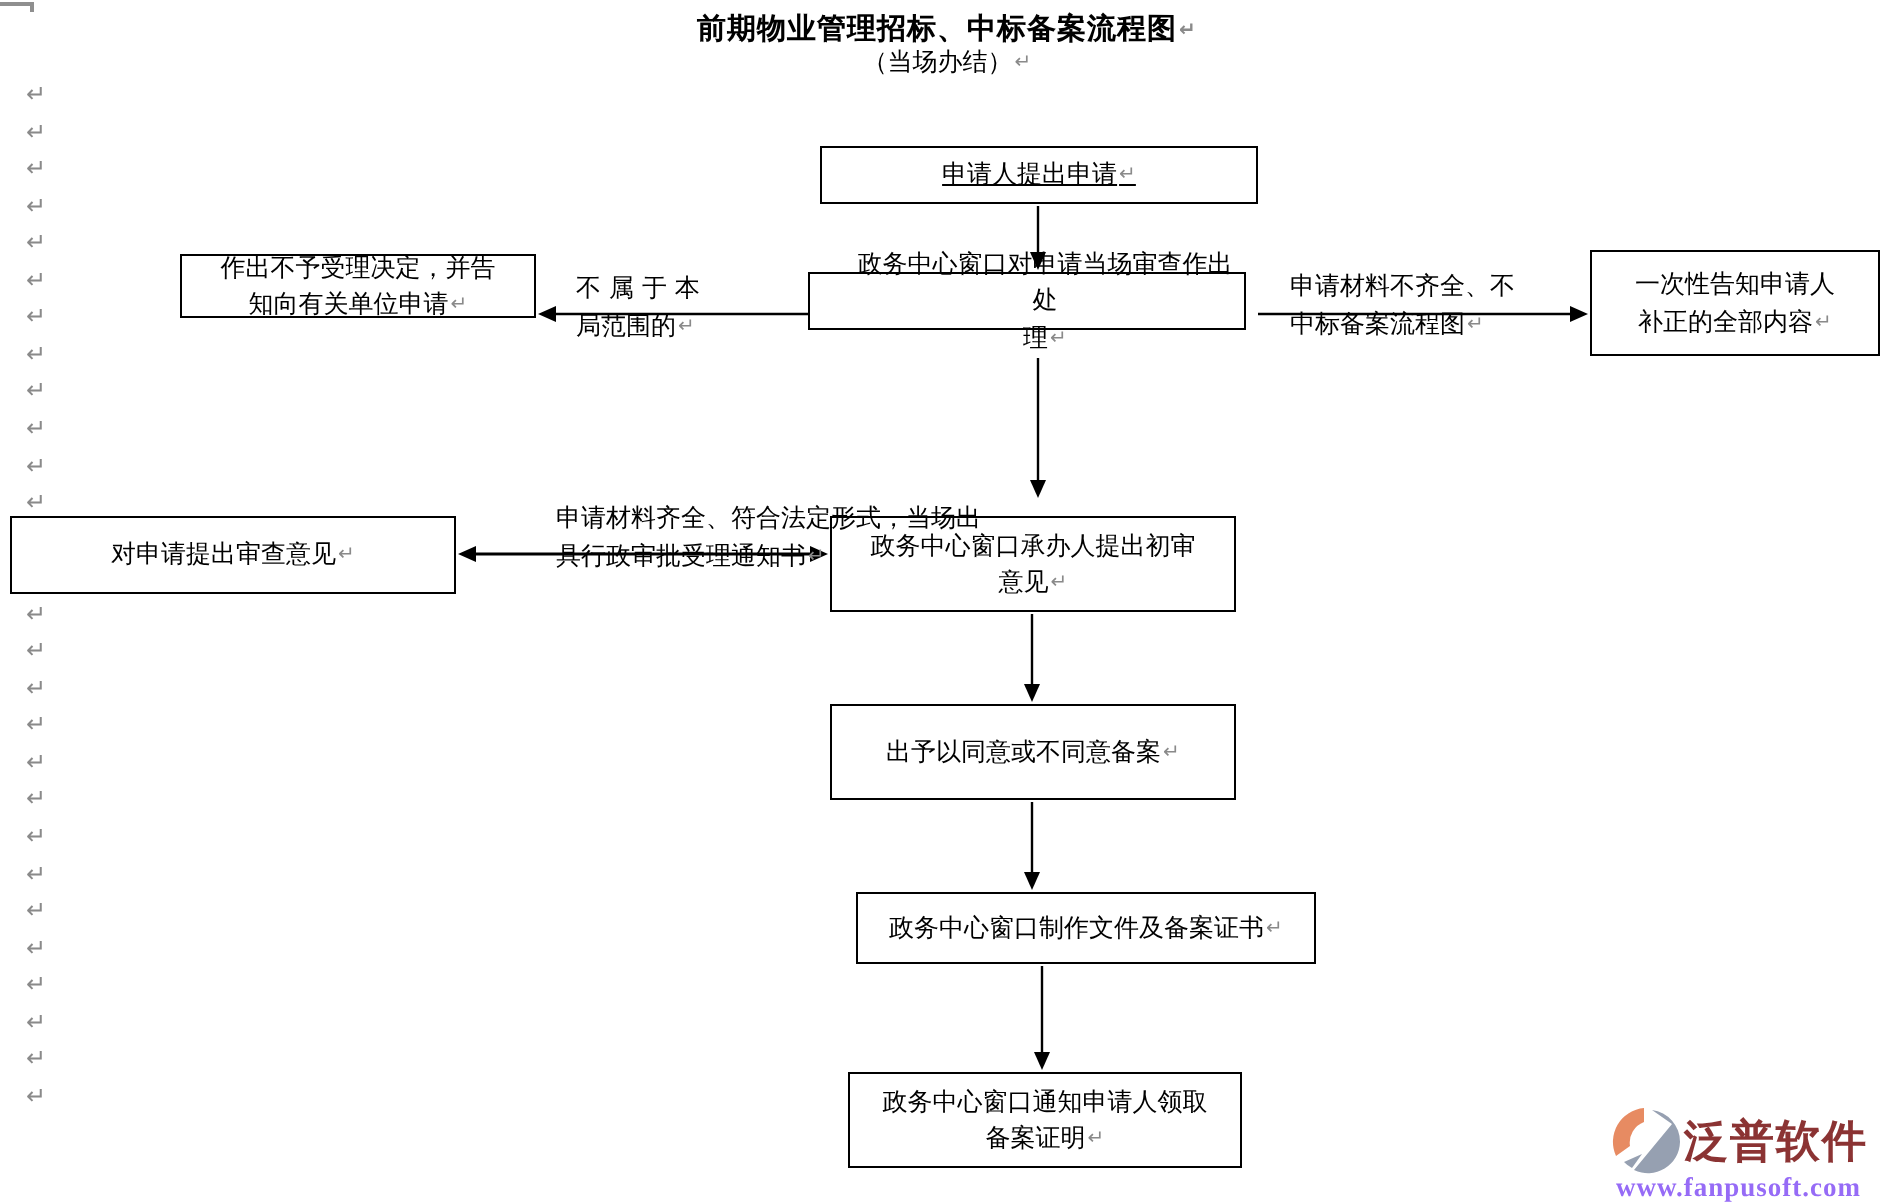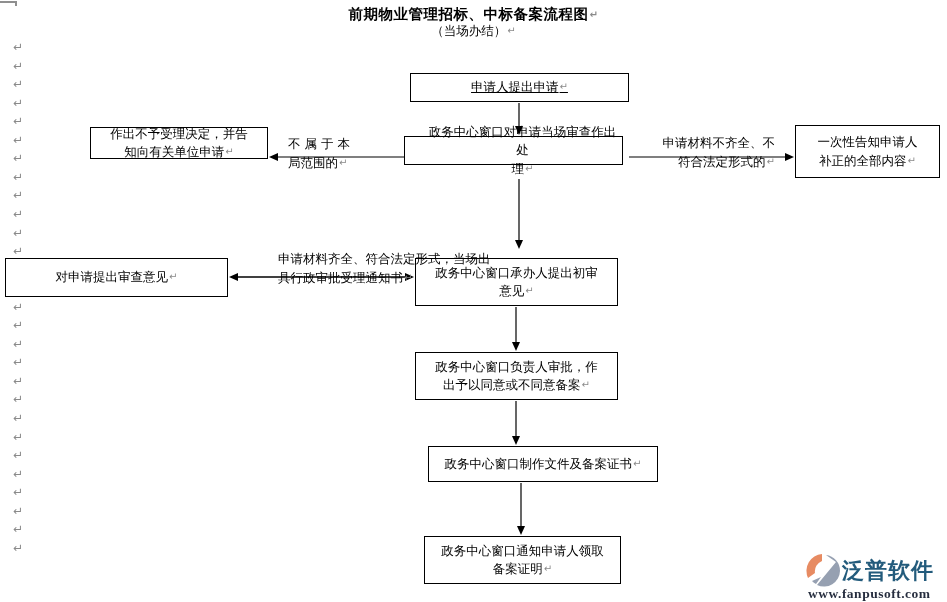--- a/index.html
+++ b/index.html
@@ -24,26 +24,26 @@
   .flabel{position:absolute;font-size:12.5px;line-height:1.5;margin-top:39px;}
   .flabel .line{display:block;}
   .pmark{color:#8a8a8a;font-size:10px;margin-left:1px;vertical-align:1px;}
   .margin-mark{position:absolute;left:13px;color:#8a8a8a;font-size:12px;line-height:1;}
   .arrow-layer{position:absolute;left:0;top:0;width:947px;height:602px;pointer-events:none;}
   .corner-mark-h{position:absolute;left:0;top:1px;width:17px;height:2px;background:#8f8f8f;}
   .corner-mark-v{position:absolute;left:15px;top:1px;width:2px;height:5px;background:#8f8f8f;}
   .watermark{position:absolute;left:806px;top:553px;width:141px;opacity:0.9;}
   .wm-row{display:flex;align-items:center;}
   .wm-brand{
-    font-size:22px;font-weight:bold;color:#0c4a6e;letter-spacing:1px;
+    font-size:22px;font-weight:bold;color:#7f1d1d;letter-spacing:1px;
     font-family:"DejaVu Sans",sans-serif;white-space:nowrap;
   }
   .wm-url{
     font-family:"Liberation Serif","DejaVu Serif",serif;font-weight:bold;
-    font-size:13.5px;color:#0f172a;letter-spacing:0.5px;margin-top:-3px;text-align:left;
+    font-size:13.5px;color:#8b5cf6;letter-spacing:0.5px;margin-top:-3px;text-align:left;
     padding-left:2px;white-space:nowrap;
   }
 </style>
 </head>
 <body>
 
 <div class="canvas">
 
   <div class="corner-mark-h"></div>
   <div class="corner-mark-v"></div>
@@ -144,41 +144,40 @@
   <div class="box" style="left:415px;top:258px;width:203px;height:48px;justify-content:center;">
     <div class="line">政务中心窗口承办人提出初审</div>
     <div class="line"><span>意见</span><span class="pmark">↵</span></div>
   </div>
 
   <div class="box" style="left:5px;top:258px;width:223px;height:39px;">
     <div class="line"><span>对申请提出审查意见</span><span class="pmark">↵</span></div>
   </div>
 
   <div class="box" style="left:415px;top:352px;width:203px;height:48px;">
-    <div class="line">政务中心窗口负责人审批，作</div>
     <div class="line"><span>出予以同意或不同意备案</span><span class="pmark">↵</span></div>
   </div>
 
   <div class="box" style="left:400px;top:446px;width:230px;height:36px;margin-left:28px;">
     <div class="line"><span>政务中心窗口制作文件及备案证书</span><span class="pmark">↵</span></div>
   </div>
 
   <div class="box" style="left:424px;top:536px;width:197px;height:48px;">
     <div class="line">政务中心窗口通知申请人领取</div>
     <div class="line"><span>备案证明</span><span class="pmark">↵</span></div>
   </div>
 
   <div class="flabel" style="left:288px;top:96px;width:92px;">
     <span class="line">不 属 于 本</span>
     <span class="line"><span>局范围的</span><span class="pmark">↵</span></span>
   </div>
 
-  <div class="flabel" style="left:645px;top:95px;width:130px;text-align:right;">
+  <div class="flabel" style="left:645px;top:95px;width:130px;">
     <span class="line">申请材料不齐全、不</span>
-    <span class="line"><span>符合法定形式的</span><span class="pmark">↵</span></span>
+    <span class="line"><span>中标备案流程图</span><span class="pmark">↵</span></span>
   </div>
 
   <div class="flabel" style="left:278px;top:211px;width:262px;text-align:left;">
     <span class="line">申请材料齐全、符合法定形式，当场出</span>
     <span class="line"><span>具行政审批受理通知书</span><span class="pmark">↵</span></span>
   </div>
 
   <div class="watermark">
     <div class="wm-row">
       <svg width="36" height="36" viewBox="0 0 36 36">

